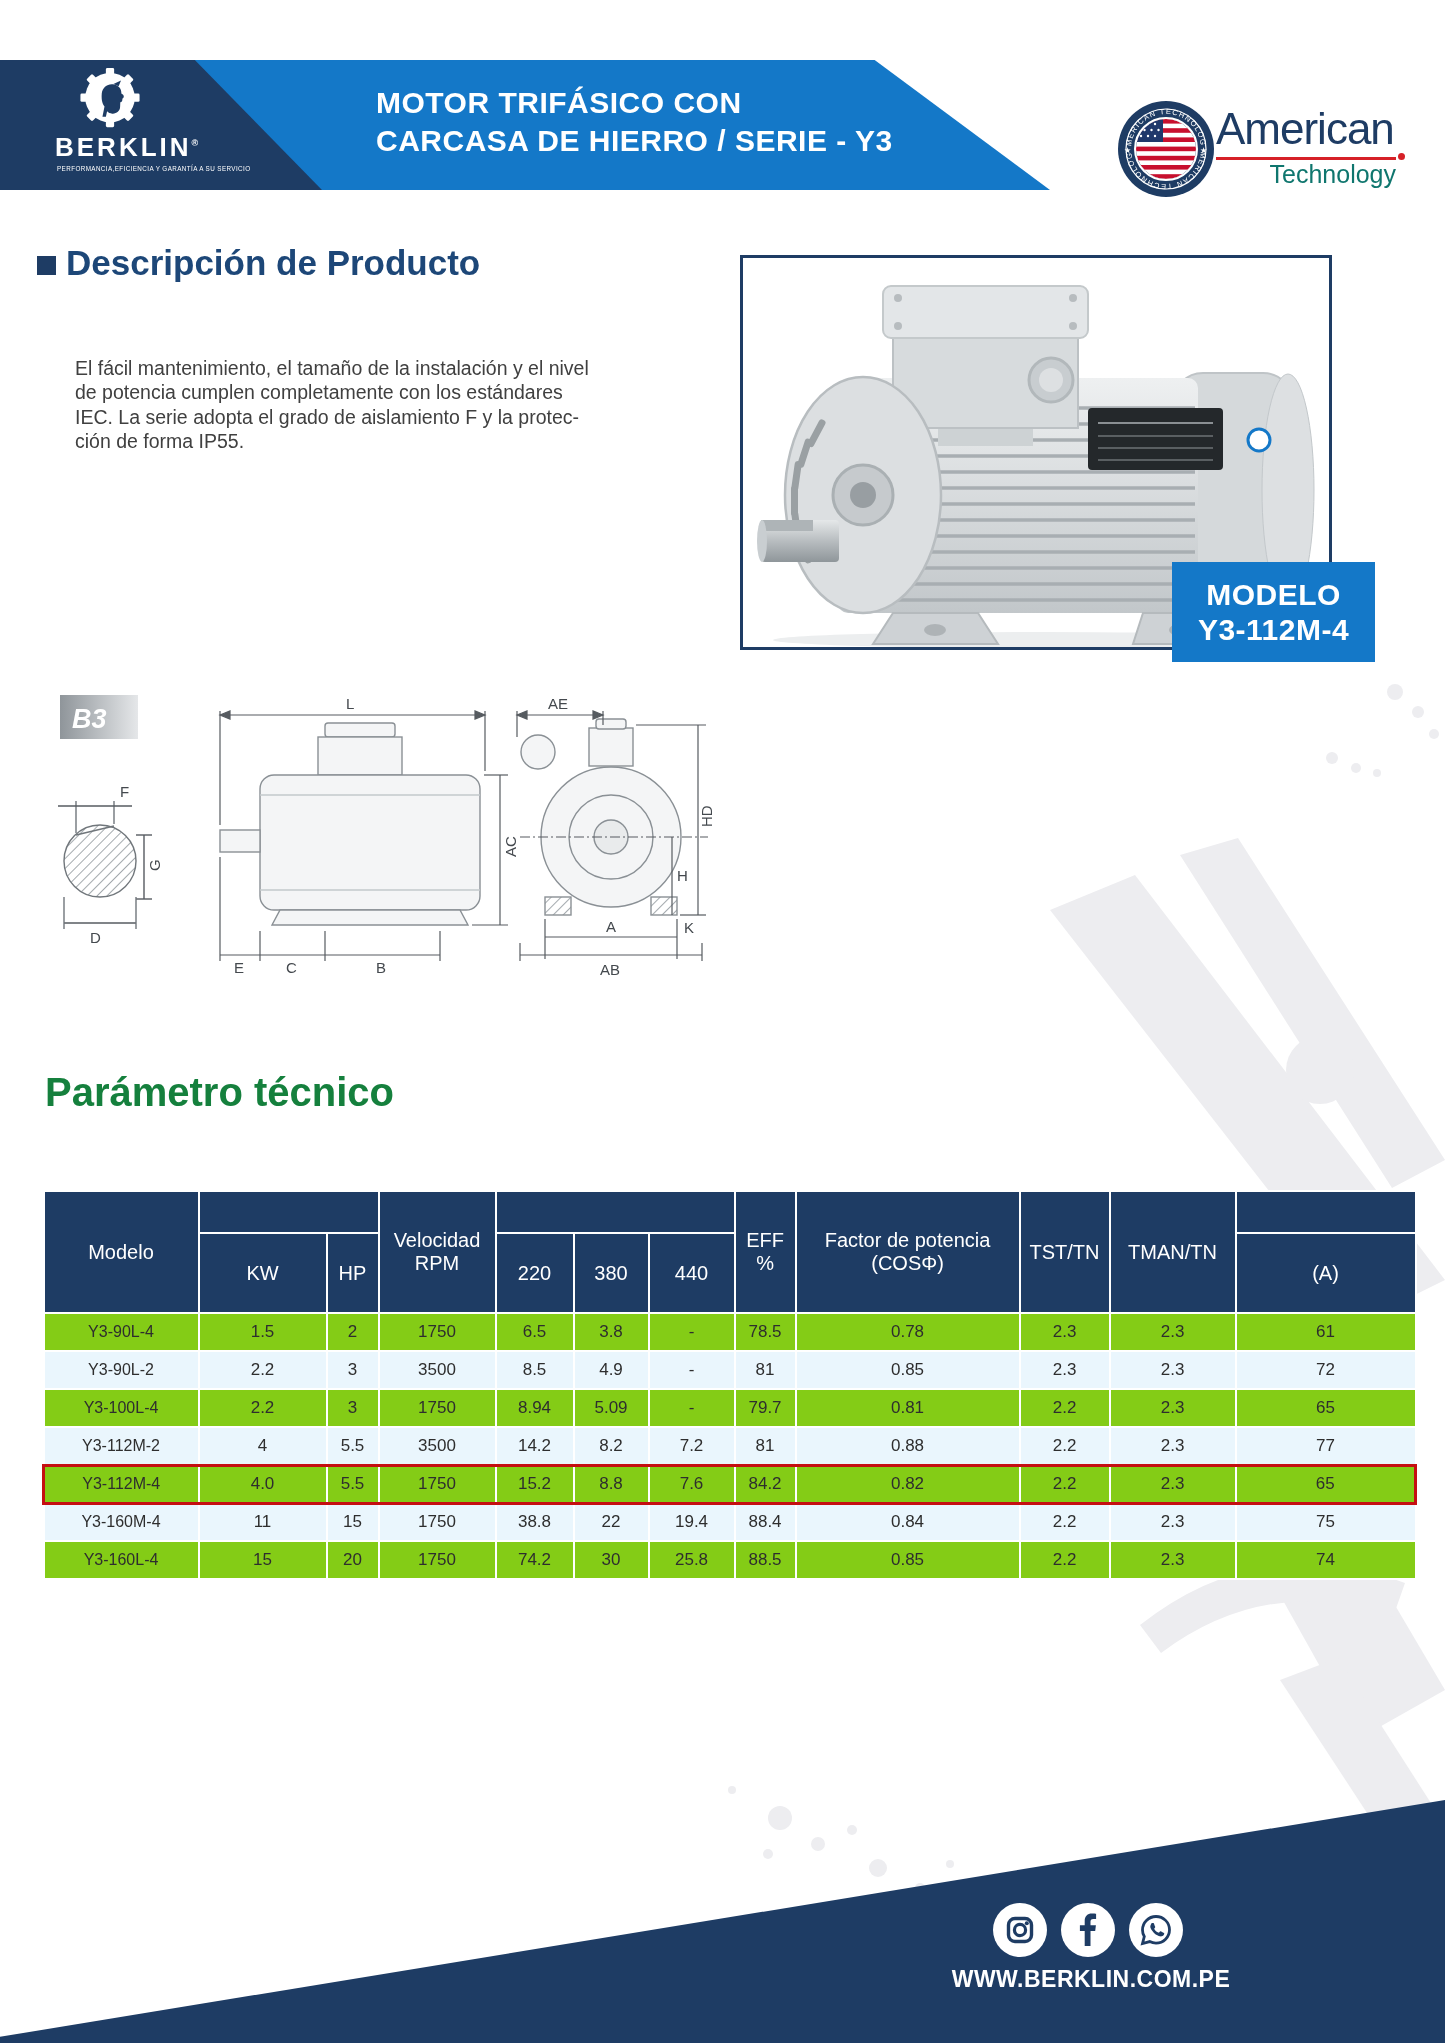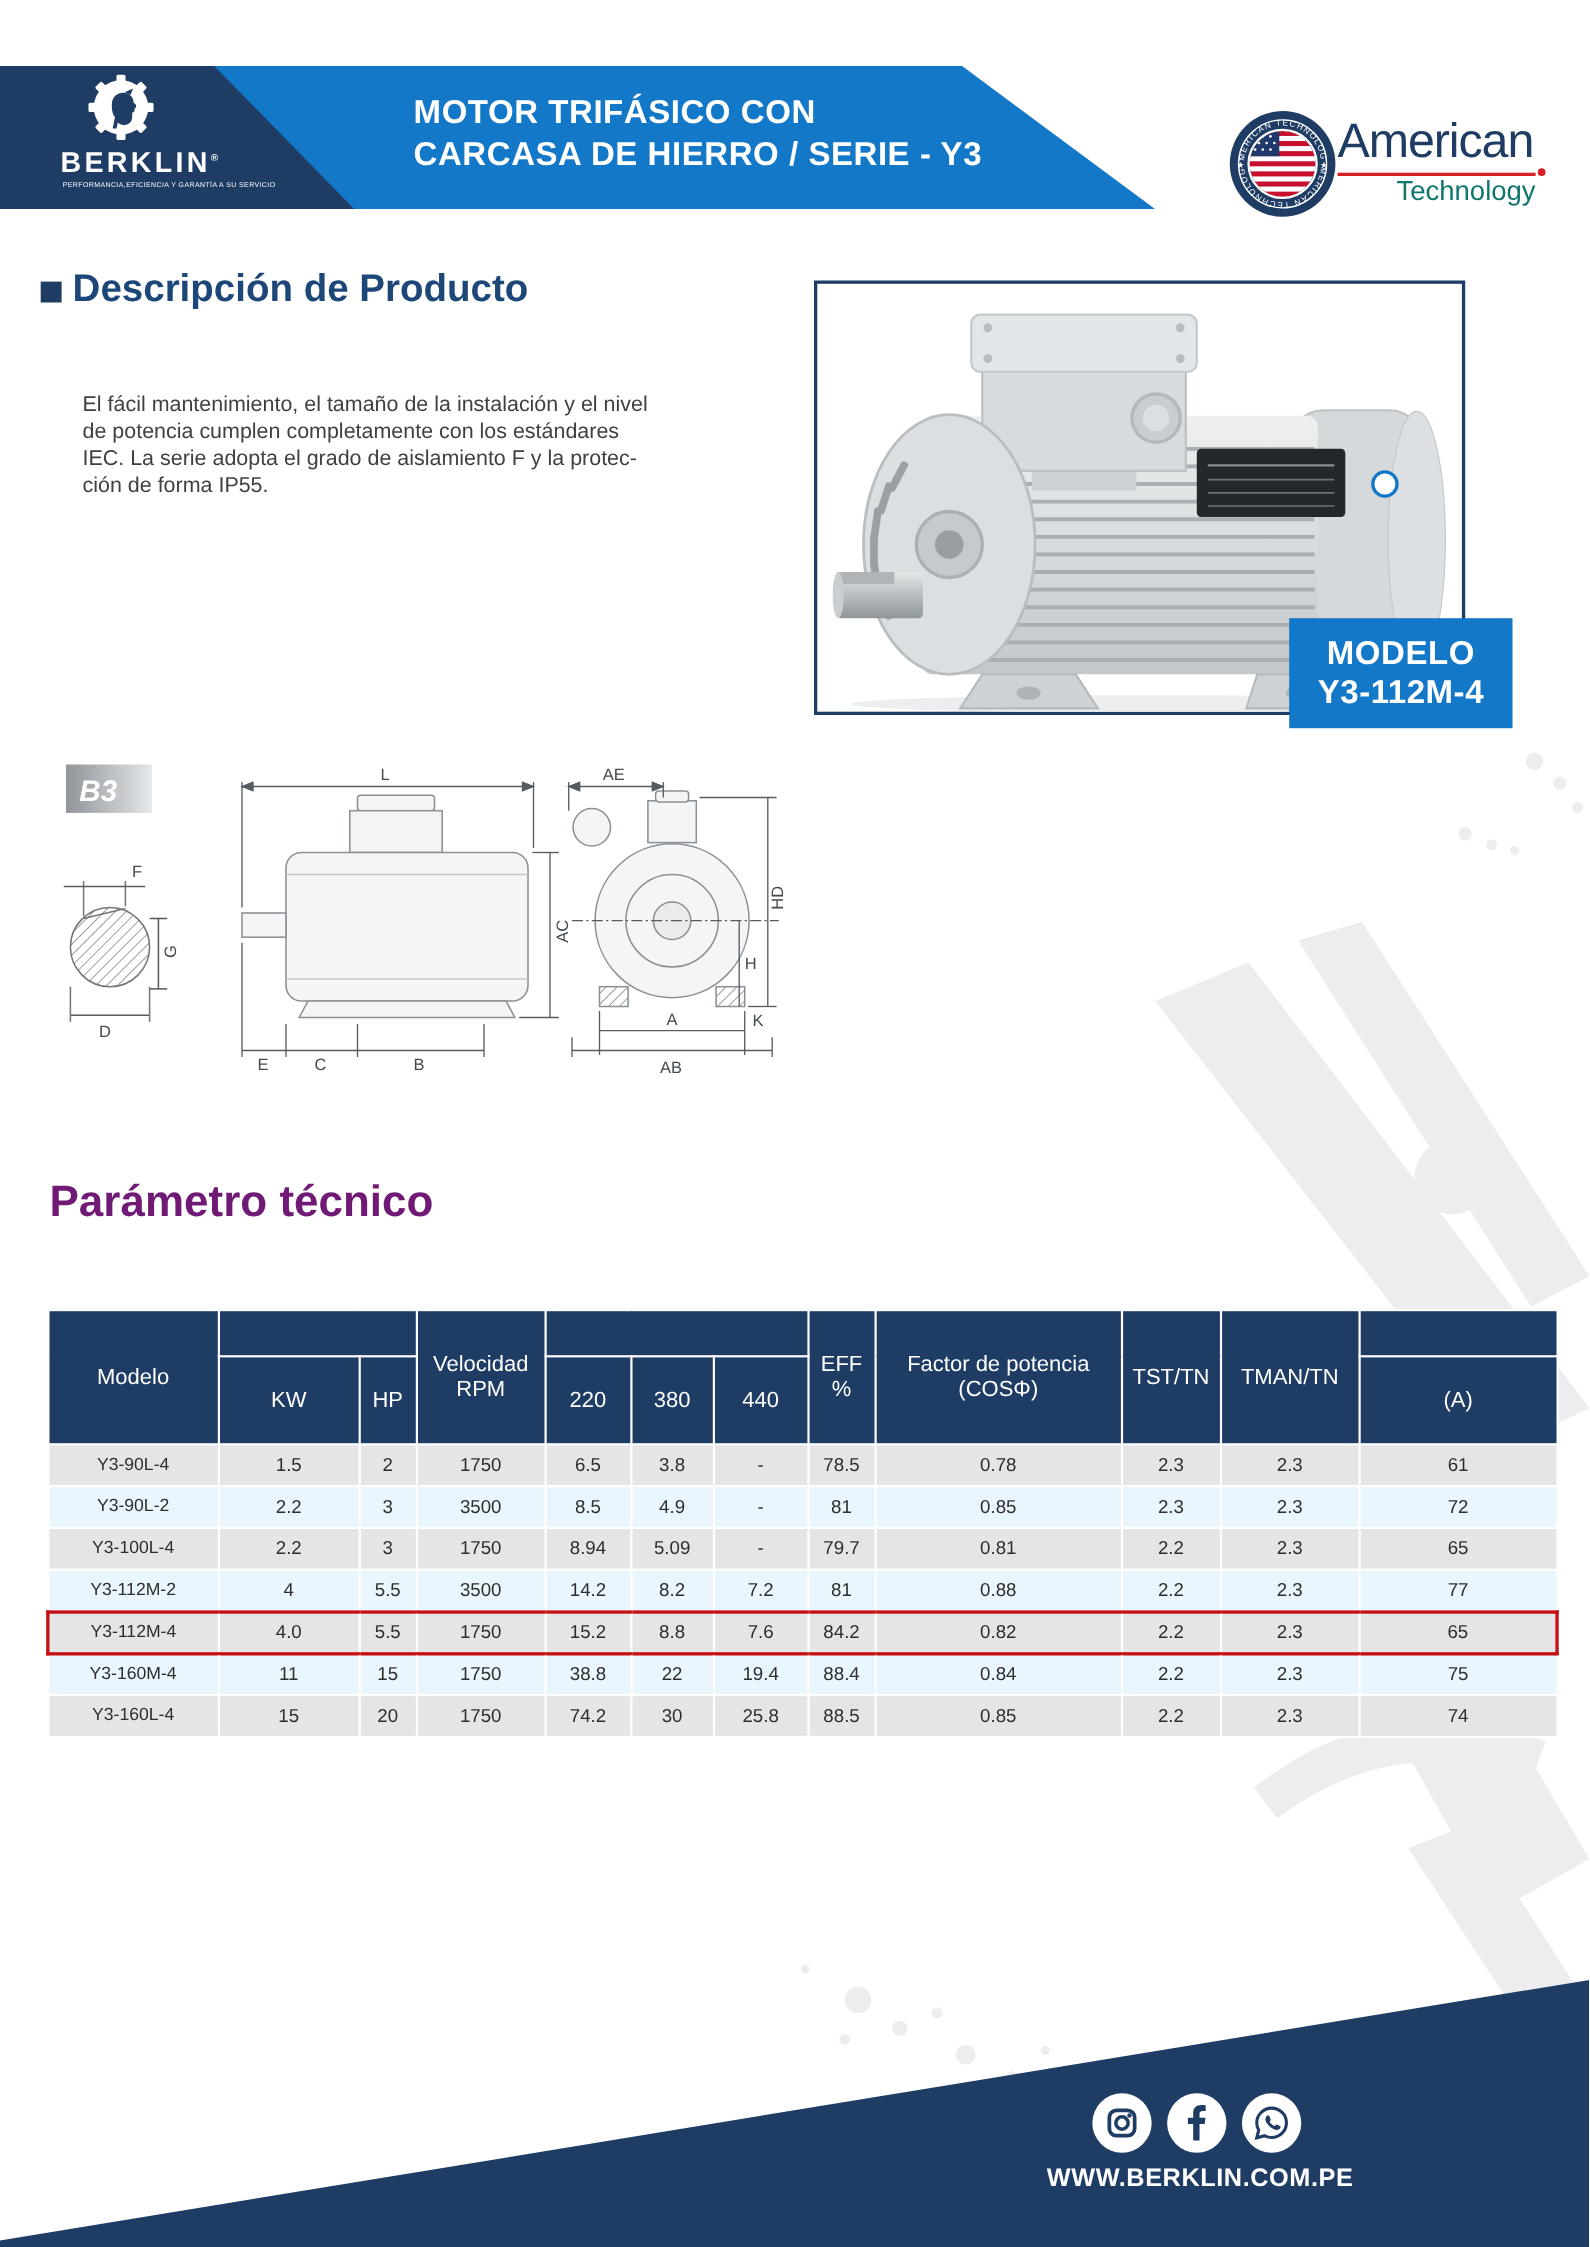--- a/index.html
+++ b/index.html
@@ -38,31 +38,31 @@
                background:#fff; }
   .model-badge { left:1172px; top:562px; width:203px; height:100px; background:#1478c8;
                  color:#fff; display:flex; flex-direction:column; align-items:center;
                  justify-content:center; font-weight:bold; font-size:30px; line-height:35px;
                  z-index:5; letter-spacing:.5px; }
 
   
   .drawings { left:40px; top:685px; width:680px; height:295px; }
 
   
-  .param-heading { left:45px; top:1070px; font-size:40px; font-weight:bold; color:#701a75; }
+  .param-heading { left:45px; top:1070px; font-size:40px; font-weight:bold; color:#15803d; }
   .table-wrap { left:42px; top:1190px; width:1372px; }
   table { width:1372px; table-layout:fixed; border-collapse:collapse; }
   th { background:#1e3c64; color:#fff; font-weight:normal; font-size:20px;
        border:2px solid #fff; text-align:center; vertical-align:middle; white-space:pre-line; }
   thead tr.h1 th { height:42px; }
   thead tr.h2 th { height:80px; }
   td { font-size:17px; color:#2e2e2e; text-align:center; vertical-align:middle;
        border:2px solid #fff; height:38px; }
   td:first-child { font-size:16px; }
-  tr.dark td  { background:#e5e5e5; }
+  tr.dark td  { background:#84cc16; }
   tr.light td { background:#eaf6fd; }
   tr.hl td { border-top:3px solid #c50f12; border-bottom:3px solid #c50f12; }
   tr.hl td:first-child { border-left:3px solid #c50f12; }
   tr.hl td:last-child  { border-right:3px solid #c50f12; }
 
   
   .footer-band { left:0; top:1795px; width:1445px; height:248px; background:#1e3c64;
                  clip-path:polygon(0 97.5%, 100% 2%, 100% 100%, 0 100%); z-index:2; }
   .social-row { left:992px; top:1902px; display:flex; gap:12px; z-index:3; }
   .social-row svg { width:56px; height:56px; cursor:pointer; }

